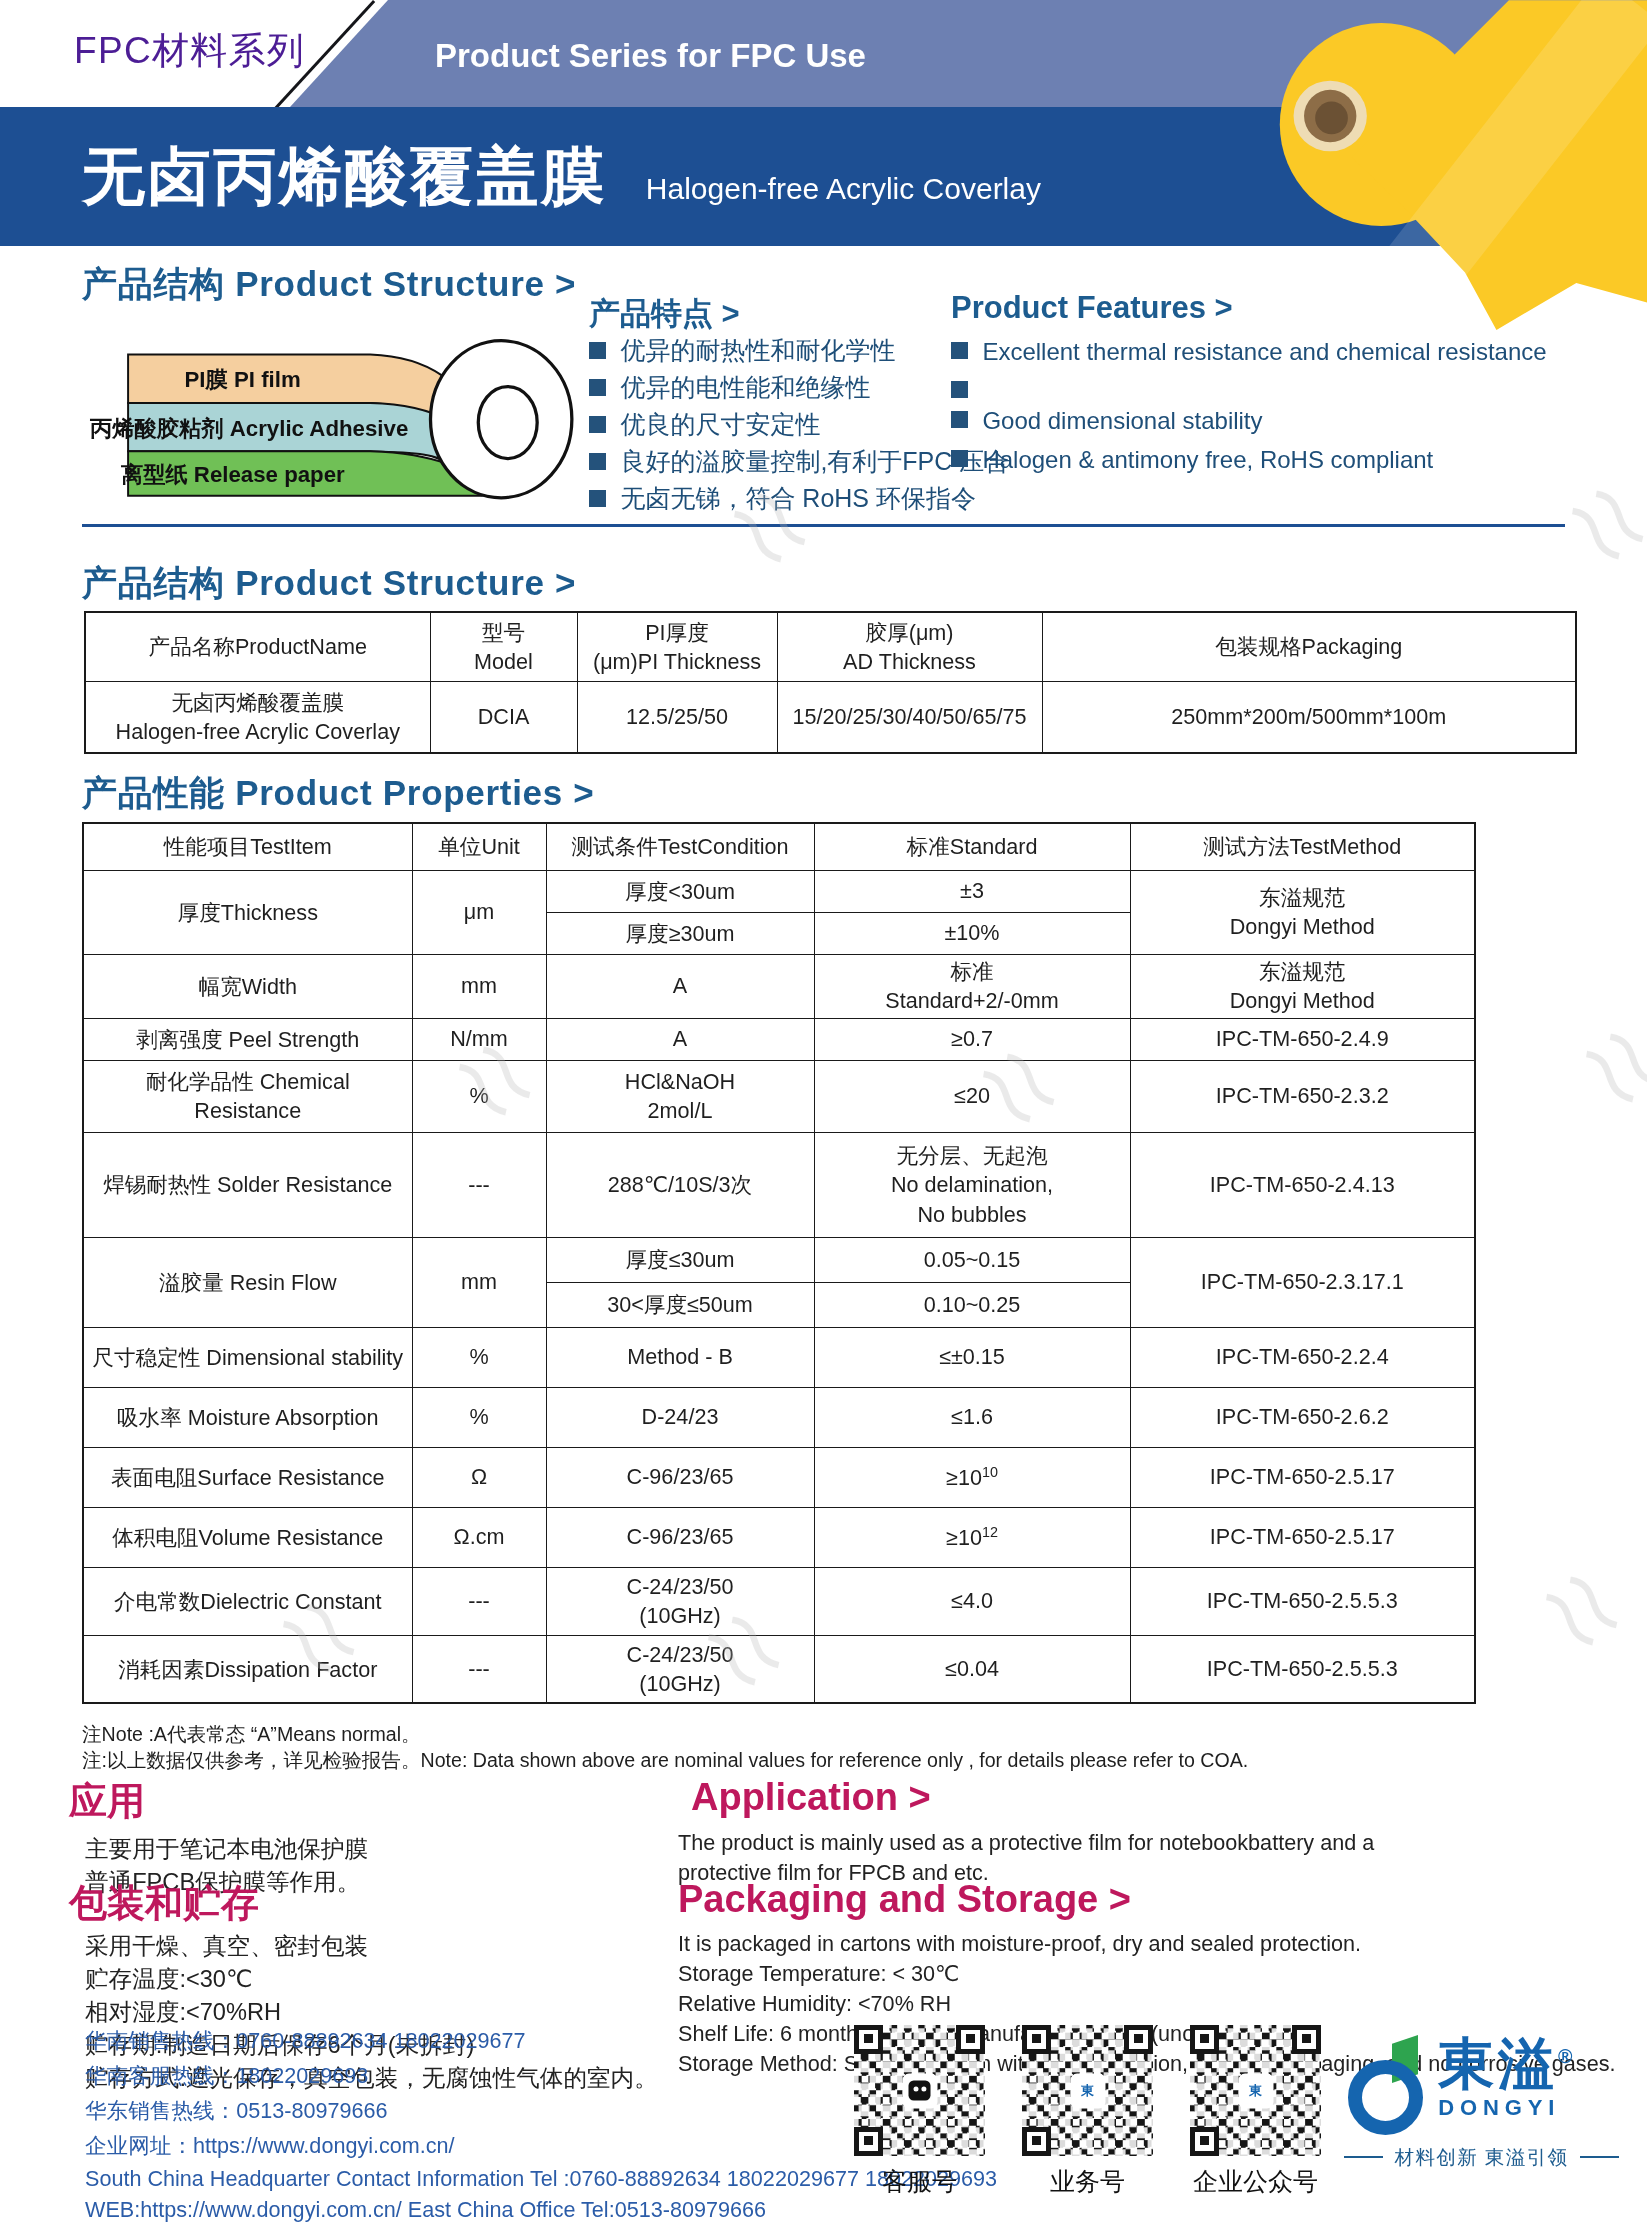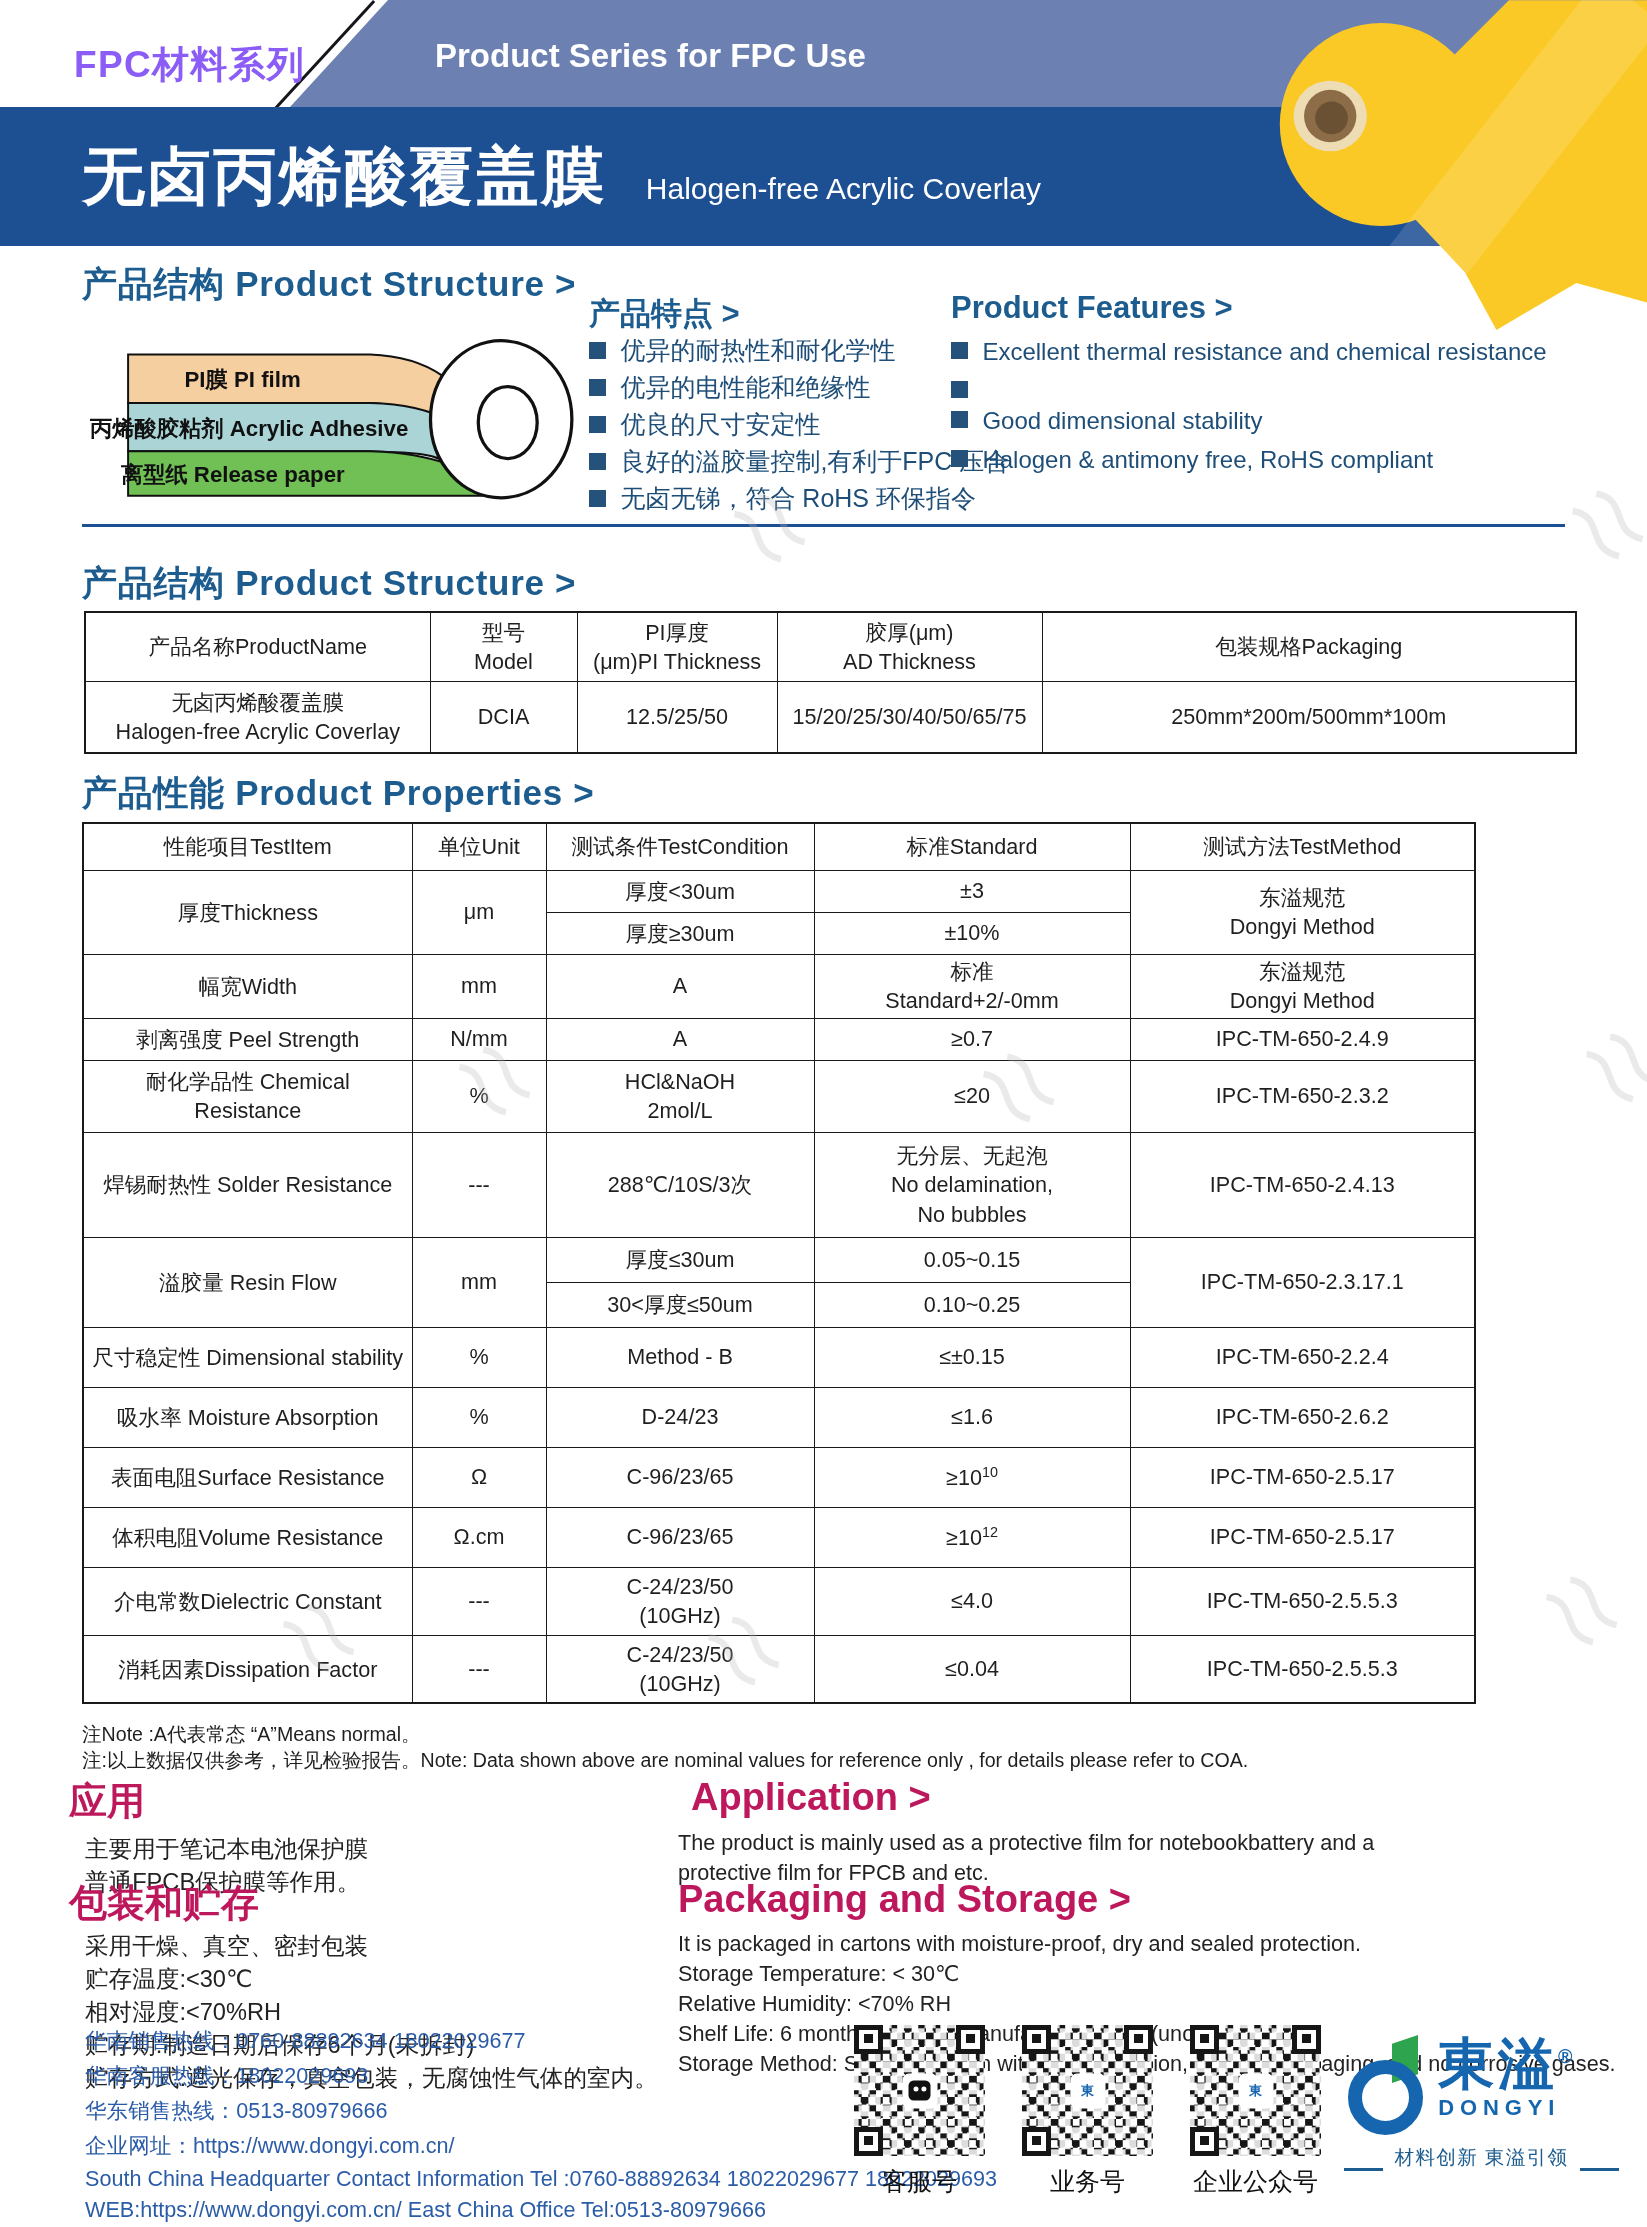--- a/index.html
+++ b/index.html
@@ -7,21 +7,21 @@
     width:1647px;height:2227px;position:relative;background:#ffffff;
     font-family:"Liberation Sans","DejaVu Sans",sans-serif;color:#1f1f1f;overflow:hidden;
   }
   
   .band-mid{position:absolute;top:0;left:277px;width:1370px;height:107px;background:#6d80b2;
     clip-path:polygon(111px 0,100% 0,100% 100%,13px 100%);}
   .diag-line{position:absolute;left:373px;top:0;width:2.6px;height:147px;background:#15161a;
     transform-origin:0 0;transform:rotate(42.6deg);}
   .band-dark{position:absolute;top:107px;left:0;width:100%;height:139px;background:#1d4f93;
     display:flex;align-items:center;padding-left:82px;box-sizing:border-box;}
-  .series-cn{position:absolute;left:74px;top:40px;font-size:37px;font-weight:bold;color:#8b5cf6;letter-spacing:1.3px;}
+  .series-cn{position:absolute;left:74px;top:26px;font-size:37px;font-weight:normal;color:#4c1d95;letter-spacing:1.3px;}
   .series-en{position:absolute;left:435px;top:37px;font-size:33px;font-weight:bold;color:#ffffff;z-index:2;}
   .title-cn{font-size:63px;font-weight:bold;color:#ffffff;letter-spacing:2.6px;line-height:1;}
   .title-en{font-size:30px;color:#ffffff;margin-left:39px;margin-top:25px;}
   .roll-svg{position:absolute;left:1198px;top:0;z-index:3;}
   
   .h-sec{position:absolute;font-size:35px;font-weight:bold;color:#1d5c8f;letter-spacing:0.7px;white-space:nowrap;}
   .h-sub{position:absolute;font-size:31px;font-weight:bold;color:#1d5c8f;white-space:nowrap;}
   .h-big{position:absolute;font-size:38px;font-weight:bold;color:#be185d;white-space:nowrap;}
   
   .feat-list{position:absolute;list-style:none;margin:0;padding:0;}
@@ -71,21 +71,21 @@
   .logo{position:absolute;left:1344px;top:2035px;width:275px;}
   .logo-top{display:flex;align-items:flex-start;}
   .logo-mark{position:relative;width:85px;height:98px;}
   .logo-ring{position:absolute;left:3.9px;top:25px;width:47px;height:47px;border:14.4px solid #1565af;border-radius:50%;}
   .logo-ribbon{position:absolute;left:48px;top:0px;width:26px;height:48px;background:#2ea44f;
     clip-path:polygon(0 18%,100% 0,100% 82%,0 100%);}
   .logo-text{margin-left:9.2px;}
   .logo-cn{font-size:56px;font-weight:bold;color:#1565af;letter-spacing:3.9px;line-height:1.05;}
   .logo-reg{font-size:19.6px;color:#1565af;vertical-align:super;}
   .logo-en{font-size:22px;font-weight:bold;color:#1565af;letter-spacing:5.9px;margin-top:1.3px;}
-  .tagline{display:flex;align-items:flex-end;margin-top:10.5px;color:#1d5c8f;font-size:19.6px;white-space:nowrap;}
+  .tagline{display:flex;align-items:center;margin-top:10.5px;color:#1d5c8f;font-size:19.6px;white-space:nowrap;}
   .tagline .rule{flex:1;height:2.6px;background:#1d5c8f;}
   .tagline .txt{margin:0 11.8px;letter-spacing:1.3px;}
   
   .wm{position:absolute;opacity:.28;transform:rotate(-28deg);pointer-events:none;}
   
   .r72{height:47px}.r64{height:42px}.r98{height:64px}.r66{height:42px}.r110{height:72px}
   .r160{height:105px}.r68{height:45px}.r92{height:60px}.r104{height:68px}
   .sh{height:69px}.sd{height:72px}
 </style>
 </head>

